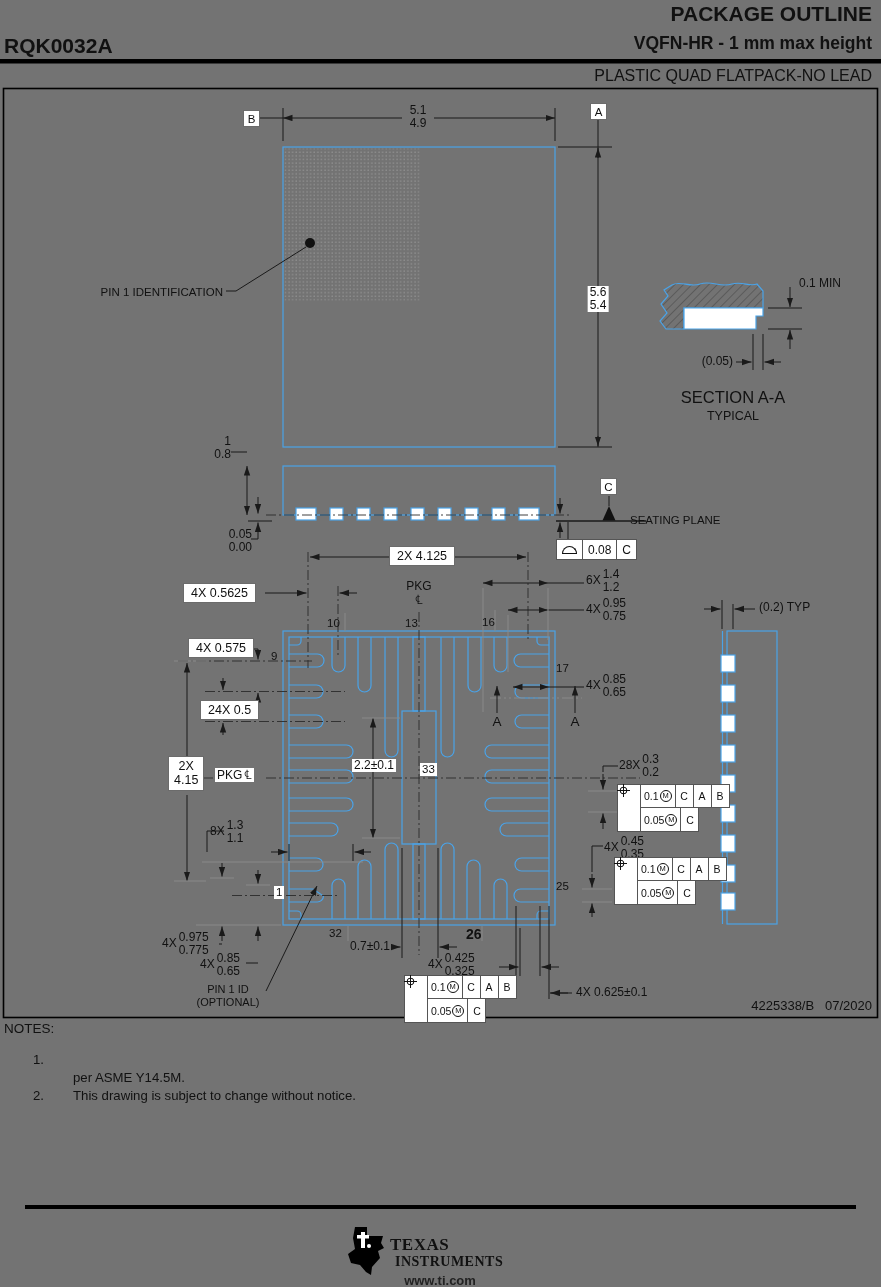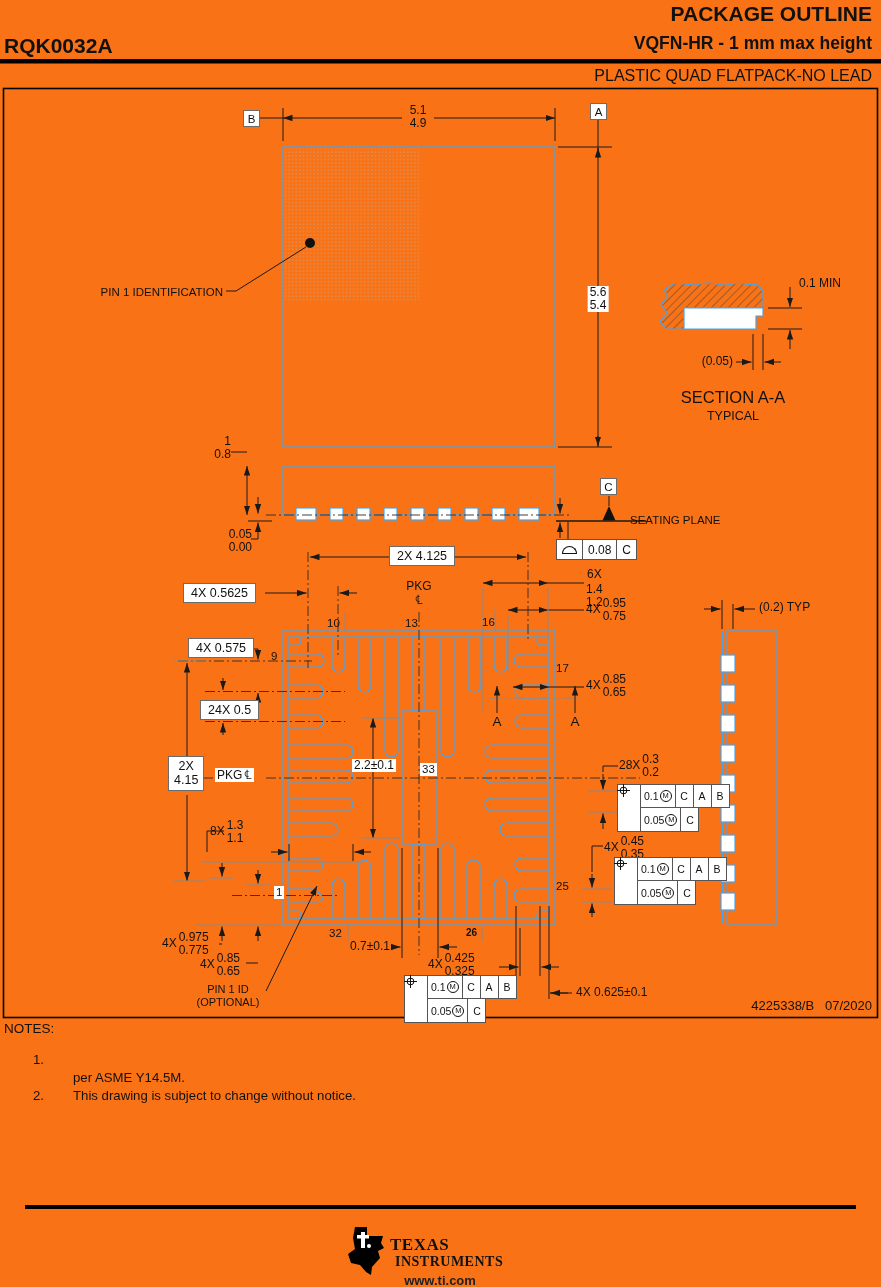--- a/index.html
+++ b/index.html
@@ -1,16 +1,16 @@
 <!DOCTYPE html>
 <html><head>
 <meta charset="utf-8">
 <style>
   html,body{margin:0;padding:0;background:#fff;}
-  #page{position:relative;width:881px;height:1287px;background:#f97316;overflow:hidden;
+  #page{position:relative;width:881px;height:1287px;background:#737373;overflow:hidden;
         font-family:"Liberation Sans",sans-serif;color:#111;}
   svg{position:absolute;left:0;top:0;}
   .lbl{position:absolute;font-size:12px;line-height:1.1;color:#111;white-space:nowrap;}
   .bg{background:#fff;padding:0 2px;}
   .ra{transform:translateX(-100%);}
   .ctr{transform:translateX(-50%);text-align:center;}
   .b{font-weight:bold;}
   .frac{display:inline-flex;flex-direction:column;line-height:1.08;font-size:12px;}
   .frac.c{align-items:center;}
   .frac.e{align-items:flex-end;}
@@ -338,21 +338,21 @@
         <span class="dome"></span>
       </span>
     <span class="cell">0.08</span>
     <span class="cell">C</span>
   </div>
   <div class="dimbox" style="left:389px;top:546px;">2X 4.125</div>
 
   <div class="dimbox" style="left:183px;top:583px;">4X 0.5625</div>
   <div class="lbl ctr" style="left:419px;top:580px;">PKG</div>
   <div class="lbl ctr" style="left:419px;top:593px;font-size:13px;">℄</div>
-  <div class="lbl dim2" style="left:586px;top:568px;flex-direction:column;">
+  <div class="lbl dim2" style="left:586px;top:568px;">
     <span>6X</span>
     <span class="frac">
         <span>1.4</span>
         <span>1.2</span>
       </span>
   </div>
   <div class="lbl dim2" style="left:586px;top:597px;">
     <span>4X</span>
     <span class="frac">
         <span>0.95</span>
@@ -429,21 +429,21 @@
   <div class="lbl ctr" style="left:575px;top:715px;font-size:13.5px;">A</div>
 
   <div class="lbl" style="left:327px;top:617px;font-size:11.5px;">10</div>
   <div class="lbl" style="left:405px;top:617px;font-size:11.5px;">13</div>
   <div class="lbl" style="left:482px;top:616px;font-size:11.5px;">16</div>
   <div class="lbl" style="left:271px;top:650px;font-size:11.5px;">9</div>
   <div class="lbl" style="left:556px;top:662px;font-size:11.5px;">17</div>
   <div class="lbl bg" style="left:420px;top:763px;font-size:11.5px;">33</div>
   <div class="lbl bg" style="left:274px;top:886px;font-size:11.5px;">1</div>
   <div class="lbl" style="left:556px;top:880px;font-size:11.5px;">25</div>
-  <div class="lbl" style="left:466px;top:927px;font-size:10px;font-weight:bold;">26</div>
+  <div class="lbl" style="left:466px;top:927px;font-size:14px;font-weight:bold;">26</div>
   <div class="lbl" style="left:329px;top:927px;font-size:11.5px;">32</div>
 
   <div class="fcf" style="left:617px;top:784px;">
     <div class="sym">
       <svg width="13" height="13">
           <circle cx="6.5" cy="6.5" r="3.4" stroke="#111" fill="none"></circle>
           <line x1="6.5" y1="0" x2="6.5" y2="13" stroke="#111"></line>
           <line x1="0" y1="6.5" x2="13" y2="6.5" stroke="#111"></line>
         </svg>
     </div>

